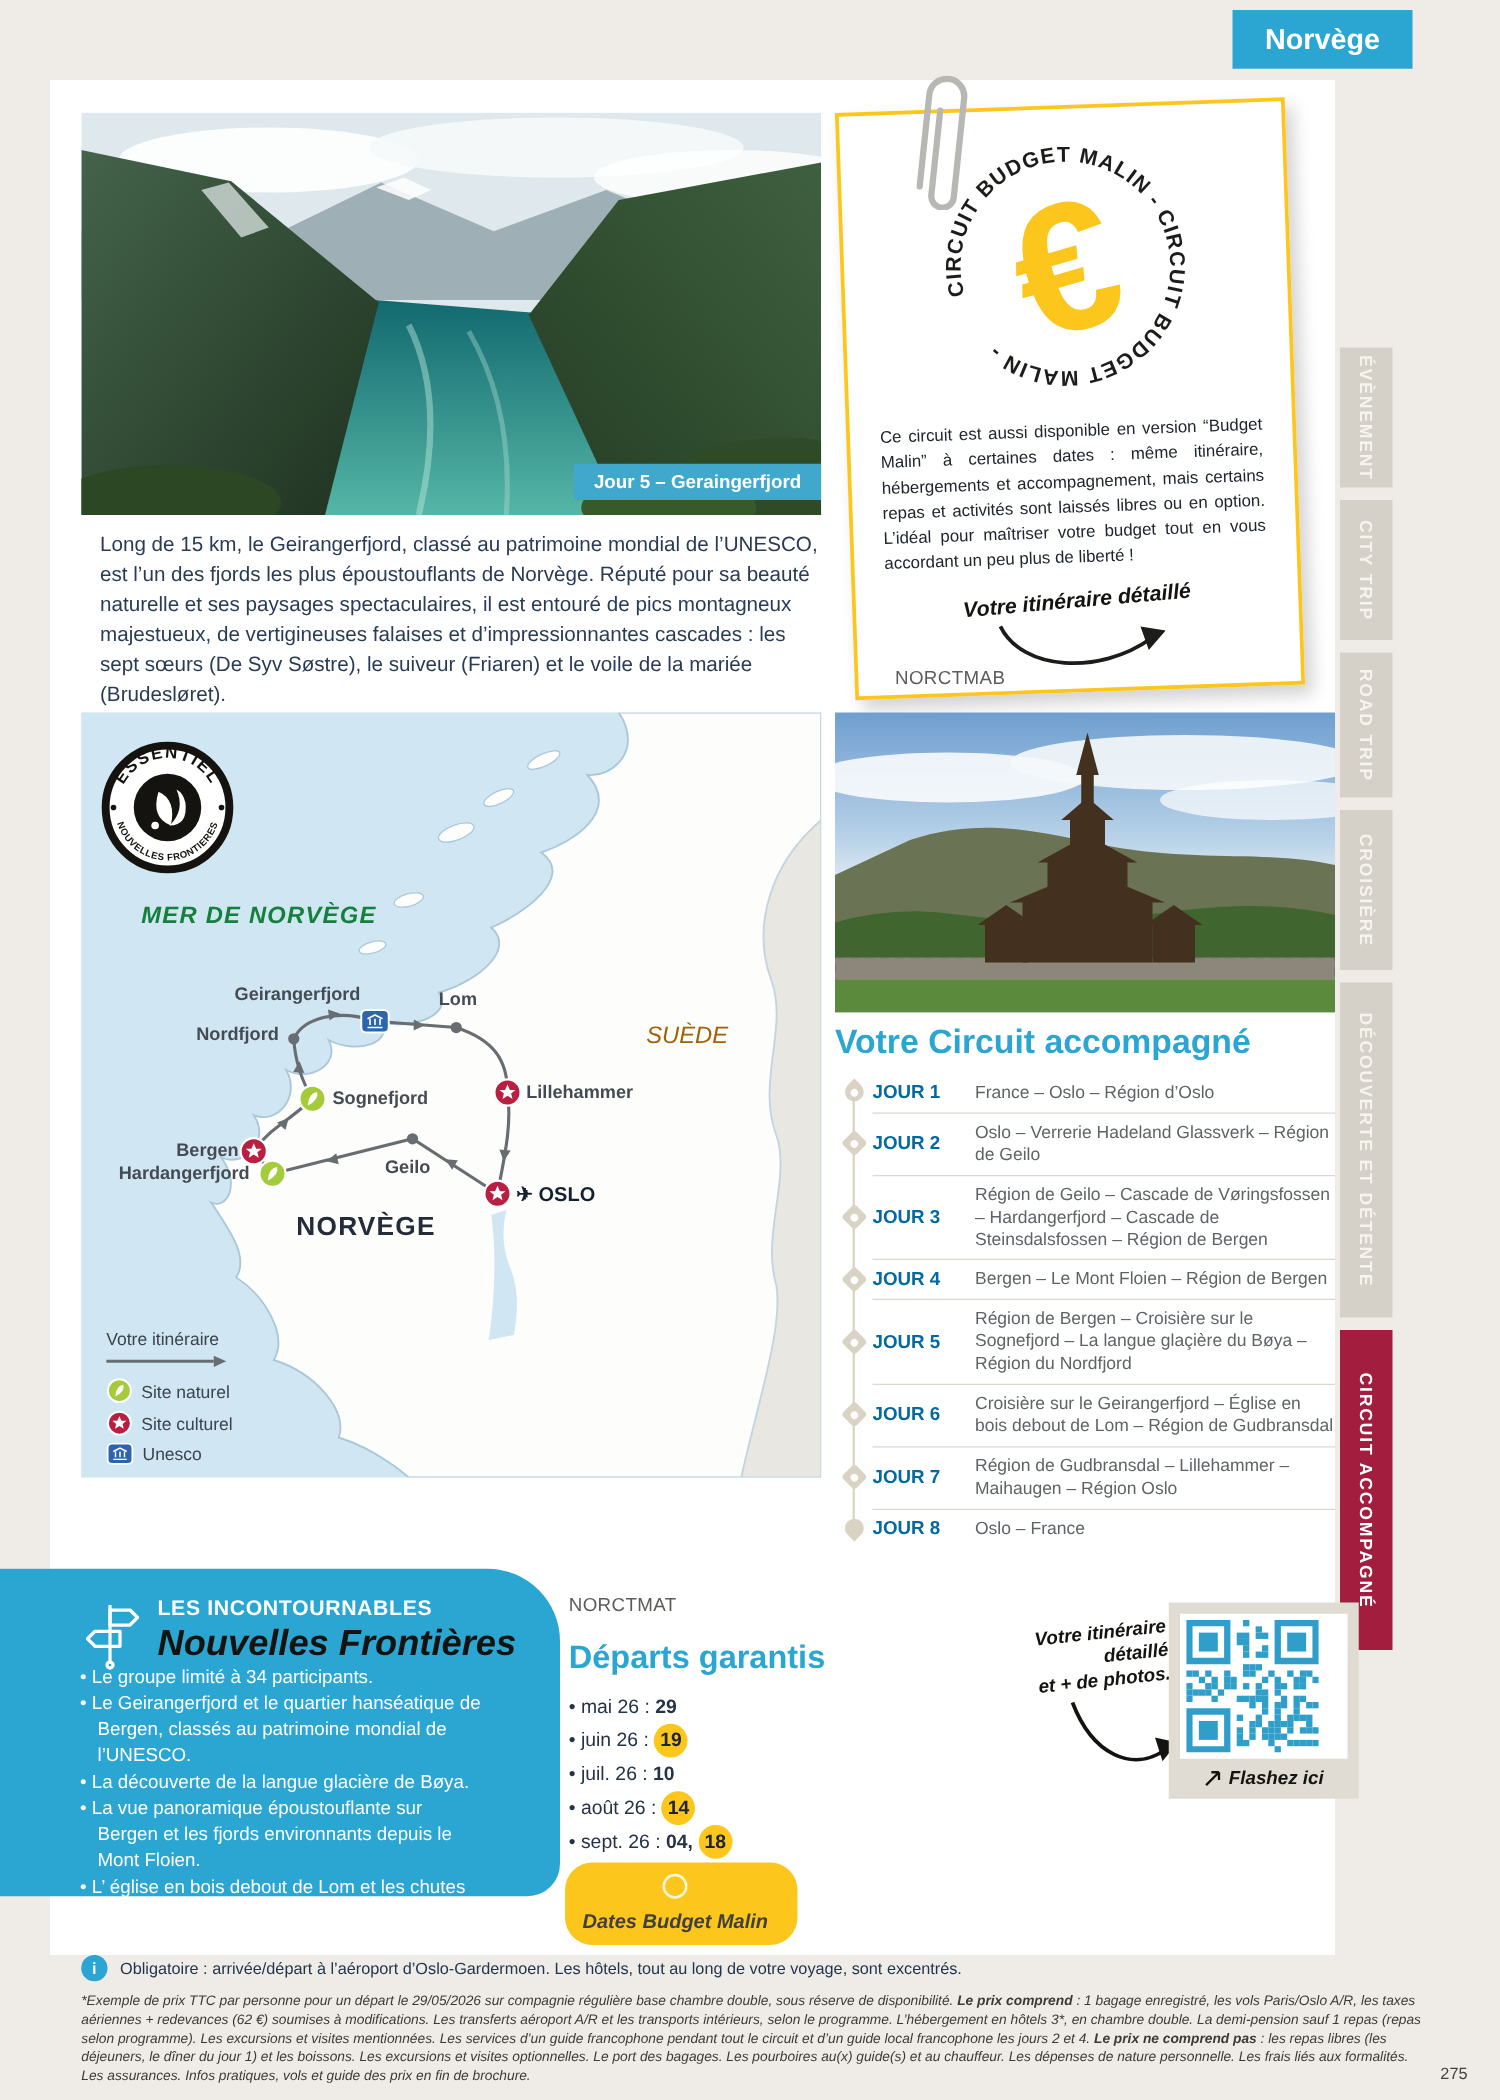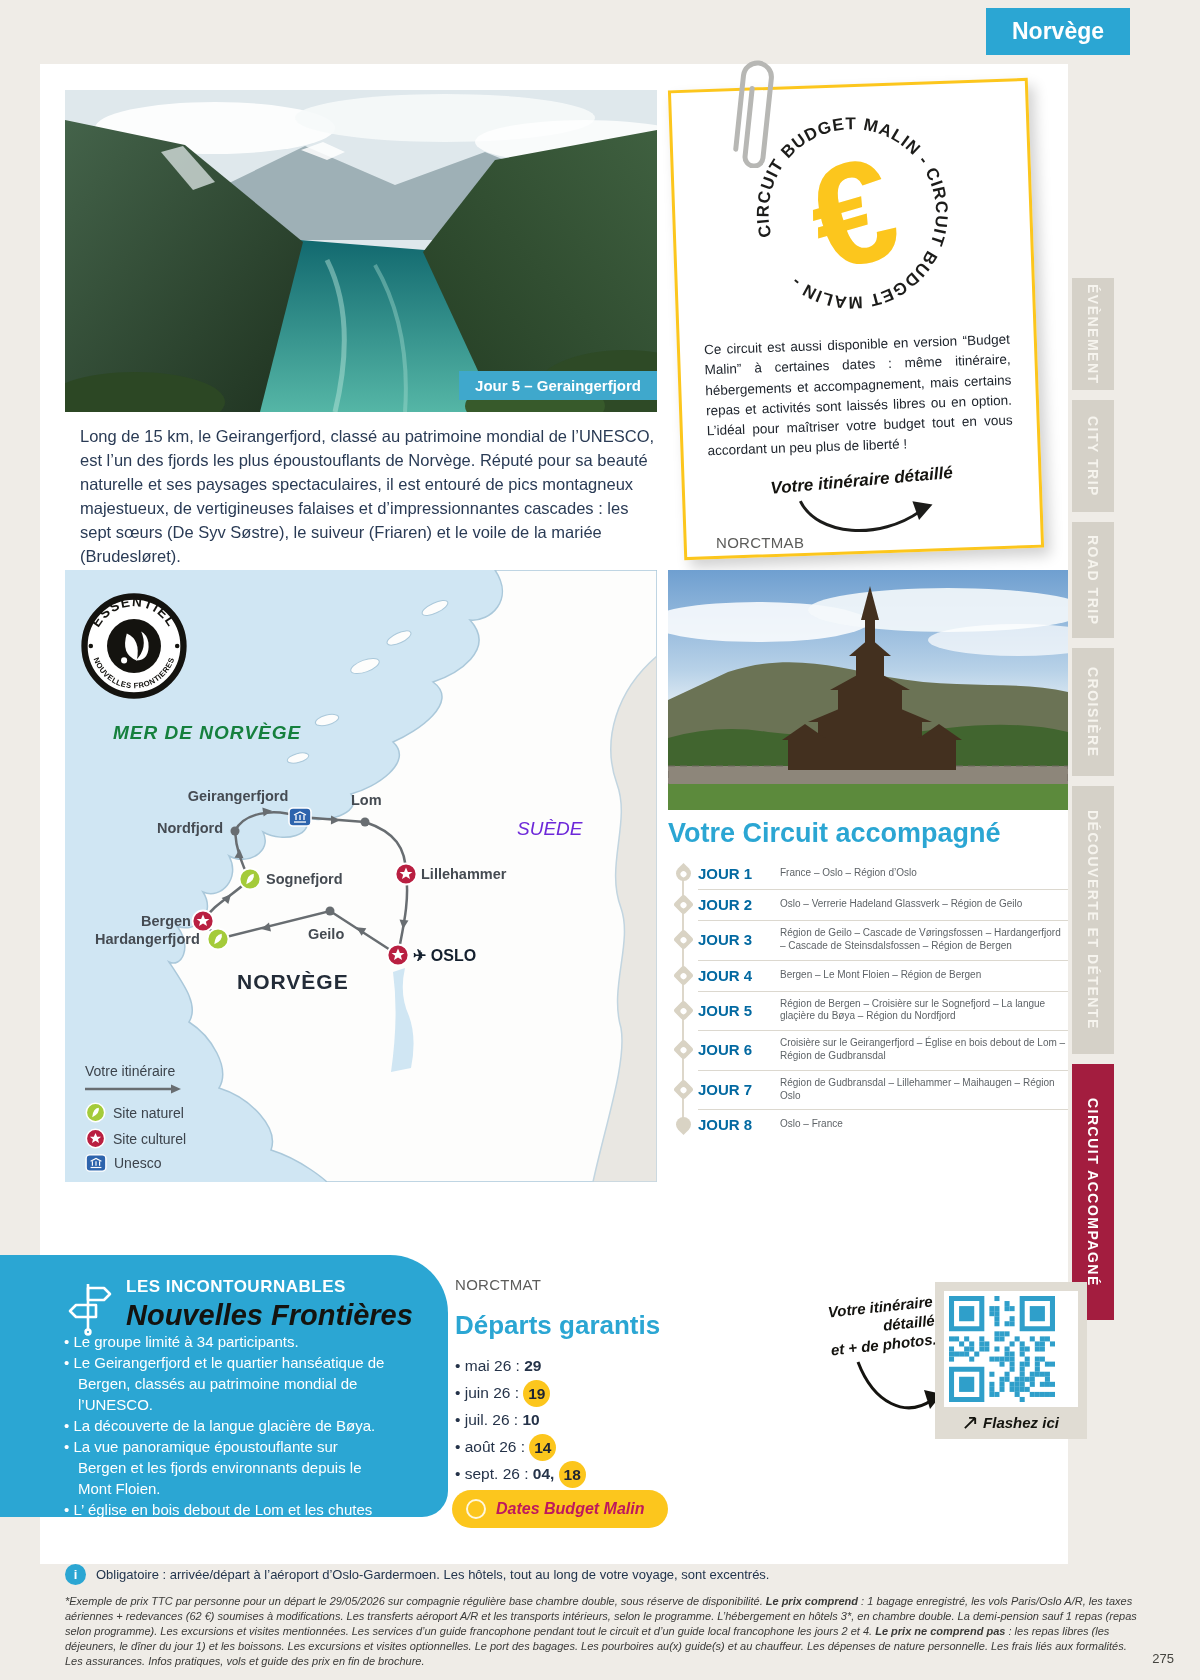--- a/index.html
+++ b/index.html
@@ -39,21 +39,21 @@
 
   
   .map{position:absolute;left:65px;top:570px;width:592px;height:612px;background:#d0e6f3;overflow:hidden;}
   .map svg.geo{position:absolute;left:0;top:0;}
   .mlabel{position:absolute;font-size:14.5px;font-weight:bold;color:#454b52;white-space:nowrap;}
   .micon{position:absolute;width:24px;height:24px;}
   .sea-label{position:absolute;left:48px;top:152px;font-size:19px;font-weight:bold;font-style:italic;
              color:#15803d;letter-spacing:1px;}
   .country-label{position:absolute;left:172px;top:400px;font-size:21px;font-weight:bold;
                  letter-spacing:1px;color:#232c38;}
-  .neighbor-label{position:absolute;left:452px;top:248px;font-size:19px;font-style:italic;color:#6d28d9;}
+  .neighbor-label{position:absolute;left:452px;top:248px;font-size:19px;font-style:italic;color:#a16207;}
   .nf-badge{position:absolute;left:15px;top:22px;width:108px;height:108px;}
   .badge-top{font-size:15px;font-weight:bold;letter-spacing:1.5px;fill:#14130f;}
   .badge-bot{font-size:8.5px;font-weight:bold;letter-spacing:.5px;fill:#14130f;}
   .legend{position:absolute;left:20px;top:493px;font-size:14px;color:#3c434b;}
   .legend-row{display:flex;align-items:center;gap:7px;margin-top:5px;}
   .legend-row svg{flex:none;}
   .legend-title{font-weight:normal;margin-bottom:2px;}
 
   
   .church{position:absolute;left:668px;top:570px;width:400px;height:240px;overflow:hidden;
@@ -67,21 +67,21 @@
   .it-row + .it-row::before{content:"";position:absolute;left:30px;right:0;top:0;
                             border-top:1px solid #dcd8cf;}
   .it-tl{flex:none;width:30px;display:flex;align-items:center;justify-content:center;}
   .mk{position:relative;width:15px;height:15px;background:#d9d3c4;transform:rotate(45deg);
       border-radius:3px;z-index:1;}
   .mk::after{content:"";position:absolute;inset:4.5px;background:#fff;border-radius:50%;}
   .mk-first{border-radius:0 50% 50% 50%;}
   .mk-last{border-radius:50% 50% 0 50%;}
   .mk-last::after{display:none;}
   .it-day{flex:none;width:82px;font-size:15px;font-weight:bold;color:#0369a1;}
-  .it-desc{font-size:10px;color:#5e6367;line-height:1.28;}
+  .it-desc{font-size:14px;color:#5e6367;line-height:1.28;}
 
   
   .hl-box{position:absolute;left:0;top:1255px;width:448px;height:262px;background:#2ba6d3;
           border-radius:0 58px 26px 0;color:#fff;}
   .hl-head{position:absolute;left:126px;top:22px;}
   .hl-kicker{font-size:17px;font-weight:bold;letter-spacing:.5px;}
   .hl-brand{font-size:29px;font-weight:bold;font-style:italic;margin-top:2px;}
   .post-icon{position:absolute;left:66px;top:24px;}
   .hl-list{position:absolute;left:64px;top:76px;width:326px;margin:0;padding:0;list-style:none;
            font-size:15px;line-height:1.4;}
@@ -91,21 +91,21 @@
   
   .dep-title{position:absolute;left:455px;top:1310px;font-size:26px;font-weight:bold;color:#2ba6d3;}
   .dep-list{position:absolute;left:455px;top:1352px;font-size:15.5px;color:#253349;}
   .dep-row{line-height:27px;height:27px;}
   .dep-v{font-weight:bold;margin-top:23px;}
   .dep-hl{display:inline-flex;width:27px;height:27px;border-radius:50%;background:#fcc61d;
           align-items:center;justify-content:center;font-weight:bold;color:#1d2433;
           vertical-align:middle;margin:-3px 0;}
   .pill{position:absolute;left:452px;top:1490px;display:inline-flex;align-items:center;gap:10px;
         background:#fcc61d;border-radius:22px;padding:9px 24px 9px 14px;
-        font-weight:bold;font-style:italic;font-size:16px;color:#be185d;}
+        font-weight:bold;font-style:italic;font-size:16px;color:#404040;flex-direction:column;}
   .pill .ring{width:16px;height:16px;border:2px solid rgba(255,255,255,.85);border-radius:50%;}
 
   
   .qr-block{position:absolute;left:935px;top:1282px;width:134px;background:#e0dcd3;padding:9px 9px 8px;}
   .qr-white{background:#fff;padding:5px;}
   .qr-white svg{display:block;width:106px;height:106px;fill:#2f9fca;}
   .qr-cta{display:flex;align-items:center;justify-content:center;gap:5px;margin-top:7px;
           font-size:15px;font-weight:bold;font-style:italic;color:#14140f;}
   .qr-hand{position:absolute;left:790px;top:1300px;width:145px;text-align:right;
            font-size:15px;line-height:1.25;transform:rotate(-6deg);}

